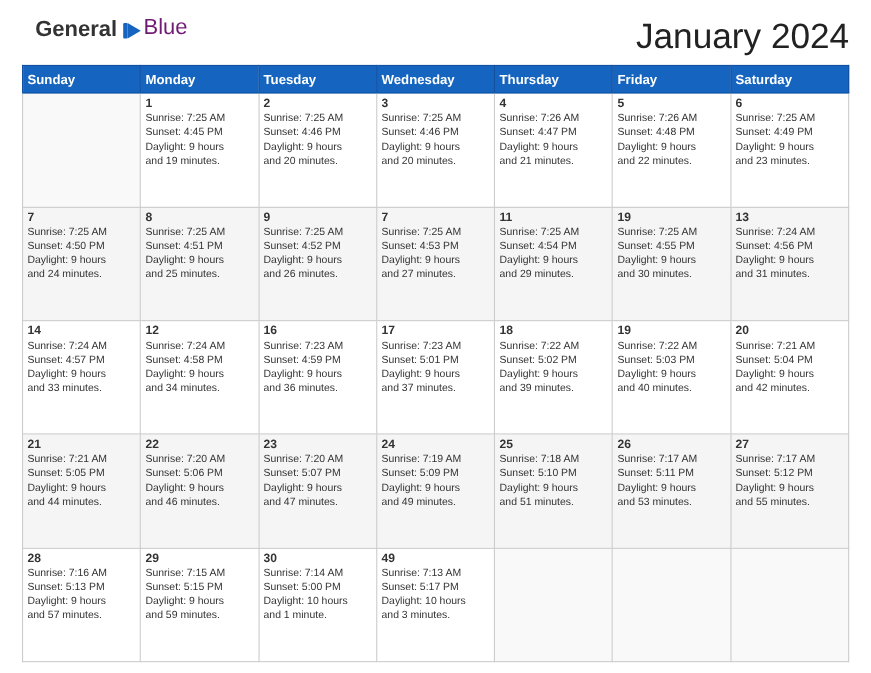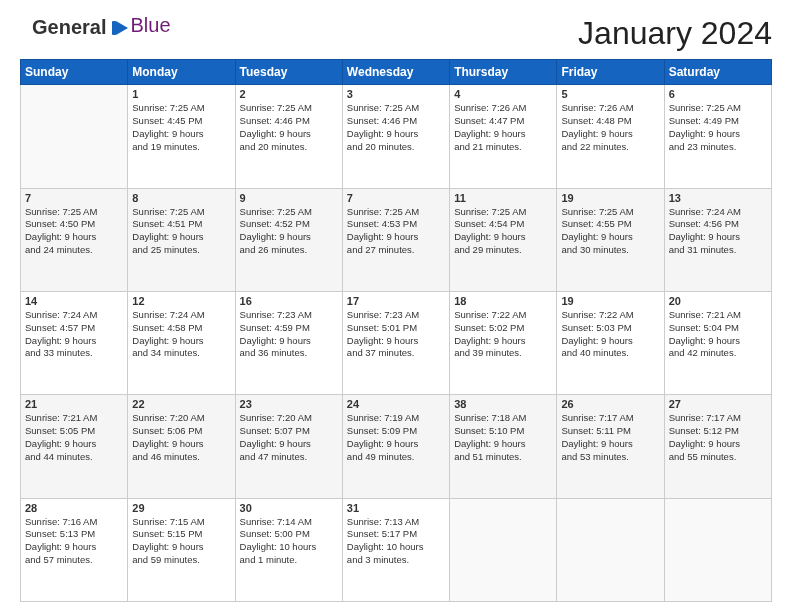--- a/index.html
+++ b/index.html
@@ -292,21 +292,21 @@
 and 47 minutes.</div>
           </td>
           <td>
             <span class="day-num">24</span>
             <div class="day-info" style="white-space: pre-line;">Sunrise: 7:19 AM
 Sunset: 5:09 PM
 Daylight: 9 hours
 and 49 minutes.</div>
           </td>
           <td>
-            <span class="day-num">38</span>
+            <span class="day-num">25</span>
             <div class="day-info" style="white-space: pre-line;">Sunrise: 7:18 AM
 Sunset: 5:10 PM
 Daylight: 9 hours
 and 51 minutes.</div>
           </td>
           <td>
             <span class="day-num">26</span>
             <div class="day-info" style="white-space: pre-line;">Sunrise: 7:17 AM
 Sunset: 5:11 PM
 Daylight: 9 hours
@@ -336,21 +336,21 @@
 and 59 minutes.</div>
           </td>
           <td>
             <span class="day-num">30</span>
             <div class="day-info" style="white-space: pre-line;">Sunrise: 7:14 AM
 Sunset: 5:00 PM
 Daylight: 10 hours
 and 1 minute.</div>
           </td>
           <td>
-            <span class="day-num">31</span>
+            <span class="day-num">49</span>
             <div class="day-info" style="white-space: pre-line;">Sunrise: 7:13 AM
 Sunset: 5:17 PM
 Daylight: 10 hours
 and 3 minutes.</div>
           </td>
           <td class="empty"></td>
           <td class="empty"></td>
           <td class="empty"></td>
         </tr>
       </tbody>

